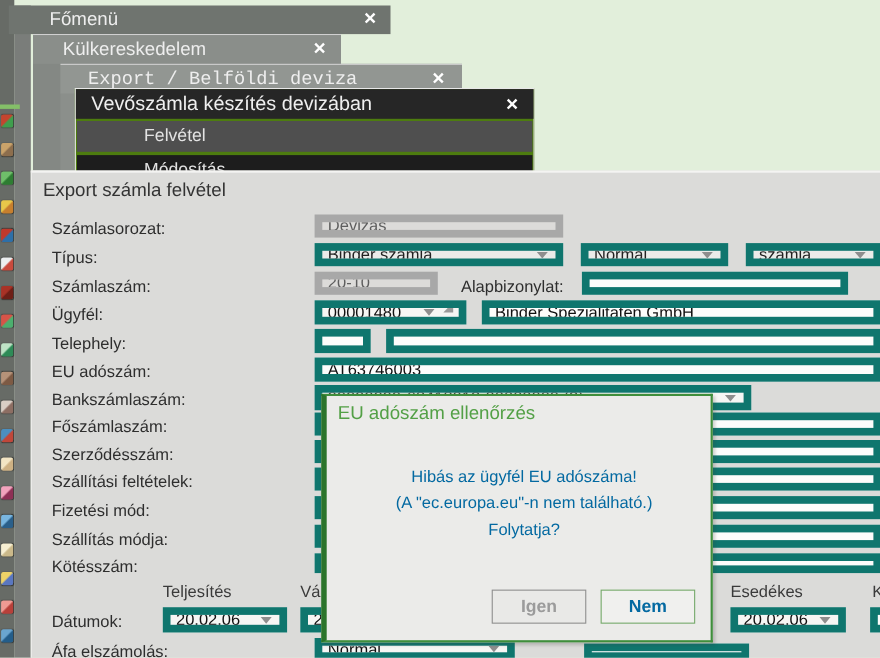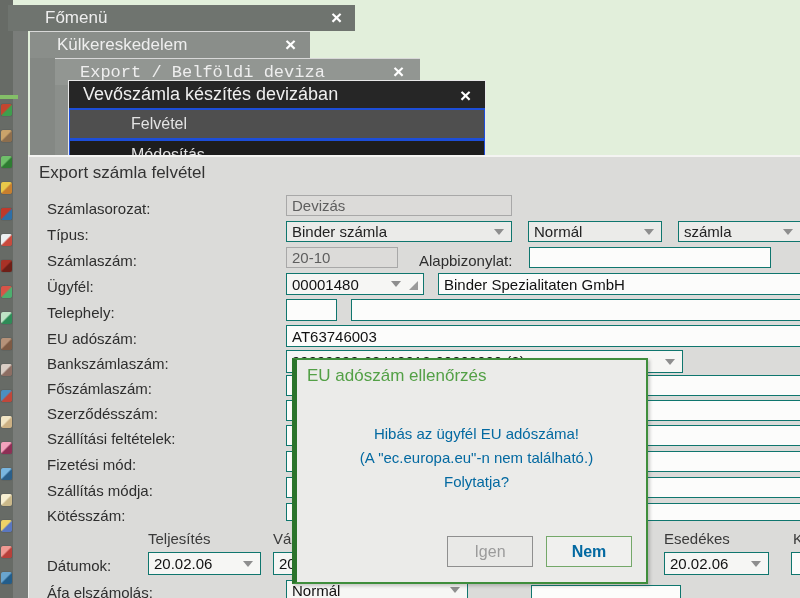--- a/index.html
+++ b/index.html
@@ -21,50 +21,50 @@
   .win { z-index:5; }
   .win-bar { position:absolute; left:0; top:0; right:0; height:26px; display:flex; align-items:center; }
   .win-bar .t { font-size:17px; color:#eeeeee; white-space:nowrap; }
   .close-x { position:absolute; top:1px; font-size:19px; font-weight:bold; color:#ffffff; line-height:24px; cursor:default; }
 
   #win-fomenu { left:8px; top:5px; width:347px; height:26px; background:#6f746f; }
   #win-kulker { left:30px; top:31px; width:280px; height:124px; background:#848884; border-top:1px solid #d8d8d8; }
   #win-kulker .win-bar { background:#8a8e8a; }
   #win-export { left:55px; top:58px; width:365px; height:97px; background:#8b8f8b; border-top:1px solid #d8d8d8; }
   #win-export .win-bar { background:#929692;font-family:Liberation Mono, monospace; }
-  #win-vevo { left:68px; top:80px; width:418px; height:78px; background:#1d4ed8; border:1px solid #e8e8e8; border-bottom:none;padding-left:40px; }
+  #win-vevo { left:68px; top:80px; width:418px; height:78px; background:#4d7c0f; border:1px solid #e8e8e8; border-bottom:none;padding-left:40px; }
   #win-vevo .win-bar { background:#262626; height:27px; }
   #win-vevo .win-bar .t { font-size:18px; color:#efefef; }
   .menu-item { position:absolute; left:1px; right:1px; height:28px; display:flex; align-items:center; padding-left:61px; font-size:16px; color:#e3e3e3; }
   #mi-felvetel { top:29px; background:#4f4f4f; }
   #mi-modositas { top:60px; background:#1d1d1d; }
 
   
   #form-win { left:28px; top:155px; width:772px; height:443px; background:#dbdbd9; z-index:6;
     border-top:2px solid #f4f4f2; border-left:1px solid #eeeeec; }
   #form-title { left:10px; top:6px; font-size:17px; color:#333; }
   .flabel { left:18px; font-size:15px; color:#2e2e2e; white-space:nowrap; }
-  .field { position:absolute; border:1px solid #0f766e; background:#fcfcfb; font-size:15px; color:#111;
+  .field { position:absolute; border:7px solid #0f766e; background:#fcfcfb; font-size:15px; color:#111;
     display:flex; align-items:center; padding:0 5px; white-space:nowrap; overflow:hidden; }
   .field.ro { background:#dcdbd9; color:#5e5e5e; border-color:#a8a8a8; }
   .field.combo { background:#ebebe9; color:#222; padding-right:22px; }
   .field.lite { background:#f6f6f4; }
   .arr { position:absolute; right:7px; top:50%; margin-top:-3px; width:0; height:0;
     border-left:5px solid transparent; border-right:5px solid transparent; border-top:6px solid #8e8e8e; }
   .tri-corner { position:absolute; right:5px; bottom:4px; width:0; height:0;
     border-bottom:9px solid #9a9a9a; border-left:9px solid transparent; }
   .colhead { position:absolute; font-size:15px; color:#3a3a3a; white-space:nowrap; }
 
   
   #dialog { left:292px; top:358px; width:356px; height:226px; background:#ebebe9; z-index:10;
     border:2px solid #3f8e3c; border-left:5px solid #2b742b; box-shadow:2px 2px 3px rgba(60,60,60,.25); }
   #dialog-title { position:absolute; left:10px; top:6px; font-size:17px; color:#53a046; }
   #dialog-msg { position:absolute; left:0; right:0; top:62px; text-align:center; font-size:15px; color:#0369a1; line-height:24px;margin-left:10px; }
   .dlg-btn { position:absolute; top:176px; width:86px; height:31px; display:flex; align-items:center; justify-content:center;
-    font-size:16px; cursor:default; }
+    font-size:16px; cursor:default;font-weight:bold; }
   #btn-igen { left:150px; background:#e9e9e7; border:1px solid #8f8f8f; color:#9b9b9b; }
   #btn-nem  { left:249px; background:#f0f0ee; border:1px solid #74a869; color:#0369a1; font-weight:600; }
 </style>
 </head>
 <body>
 
 <div class="abs" id="gray-band"></div>
 <div class="abs" id="icon-strip">
     <div class="side-icon" style="background: linear-gradient(135deg, rgb(196, 69, 47) 0%, rgb(196, 69, 47) 45%, rgb(63, 158, 77) 55%, rgb(63, 158, 77) 100%);"></div>
     <div class="side-icon" style="background: linear-gradient(135deg, rgb(202, 163, 106) 0%, rgb(202, 163, 106) 45%, rgb(141, 110, 77) 55%, rgb(141, 110, 77) 100%);"></div>

